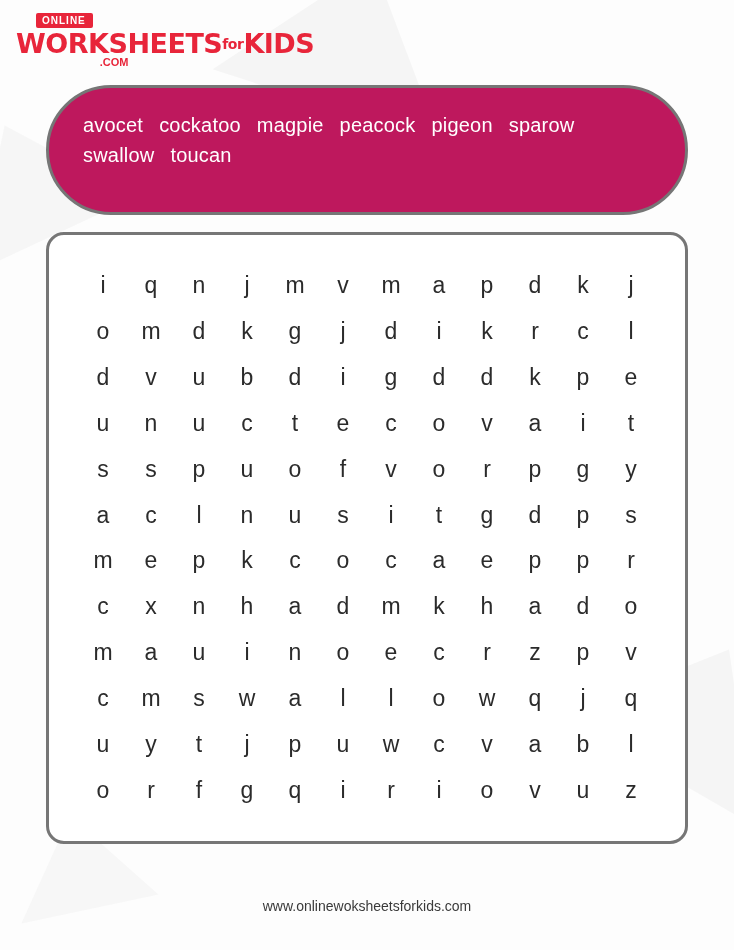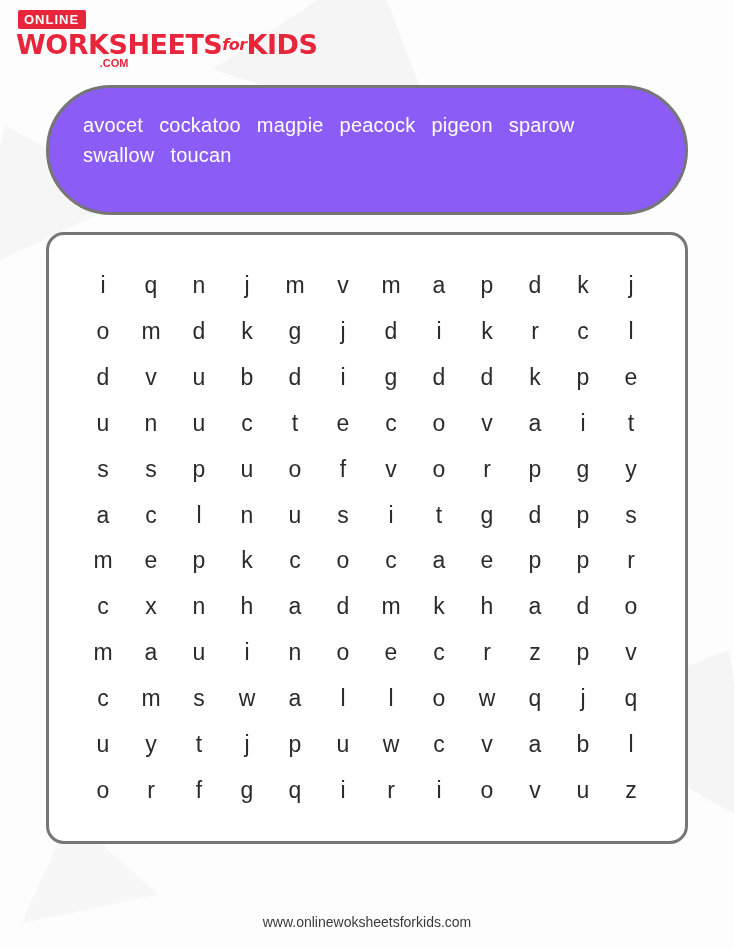--- a/index.html
+++ b/index.html
@@ -76,60 +76,59 @@
   .logo {
     position: absolute;
     top: 10px;
     left: 16px;
     width: 210px;
   }
   .logo-online {
     display: inline-block;
     background: #e8253a;
     color: #ffffff;
-    font-size: 13px;
+    font-size: 10px;
     font-weight: bold;
     letter-spacing: 1px;
     padding: 2px 7px 2px 6px;
     border-radius: 2px;
-    margin-left: 2px;
+    margin-left: 20px;
   }
   .logo-main {
     display: block;
     margin-top: 2px;
     color: #e8253a;
     font-size: 27px;
     font-weight: bold;
     letter-spacing: -0.5px;
     line-height: 1.05;
     font-family: "DejaVu Sans", sans-serif;
   }
   .logo-main .for {
-    font-size: 16px;
-    font-style: italic;
+    font-size: 14px;
     vertical-align: 4px;
   }
   .logo-com {
     display: block;
     text-align: center;
     color: #e8253a;
     font-size: 11px;
     font-weight: bold;
     width: 196px;
     margin-top: -2px;
   }
 
   
   .wordbank {
     position: absolute;
     top: 85px;
     left: 46px;
     width: 642px;
     min-height: 130px;
-    background: #8b5cf6;
+    background: #be185d;
     border: 3px solid #767676;
     border-radius: 66px;
     padding: 22px 34px;
   }
   .wordbank-words {
     font-size: 20px;
     color: #ffffff;
     line-height: 1.52;
     letter-spacing: .2px;
     word-spacing: 10px;
@@ -162,21 +161,21 @@
     vertical-align: middle;
     font-size: 23px;
     color: #2b2b2b;
     font-family: "Liberation Sans", sans-serif;
     letter-spacing: 0;
   }
 
   
   .footer {
     position: absolute;
-    bottom: 20px;
+    bottom: 36px;
     left: 0;
     width: 734px;
     text-align: center;
     font-size: 14px;
     color: #3a3a3a;
   }
 </style>
 </head>
 <body>
 

